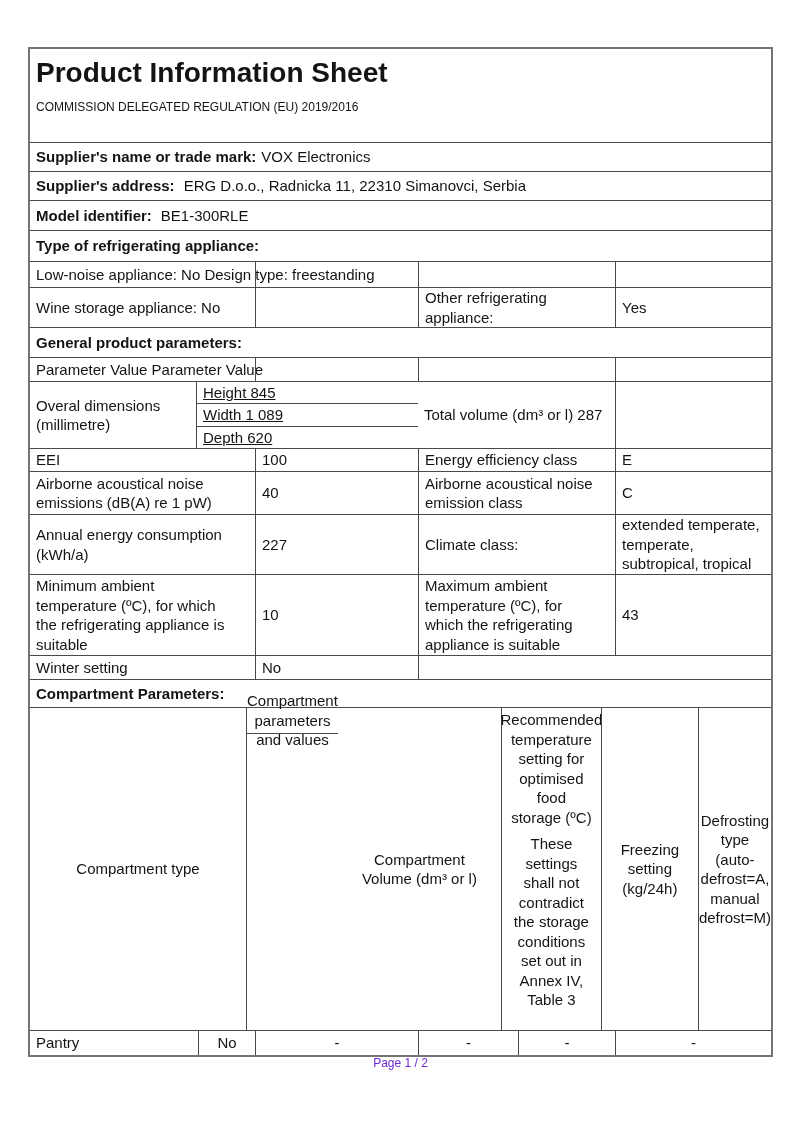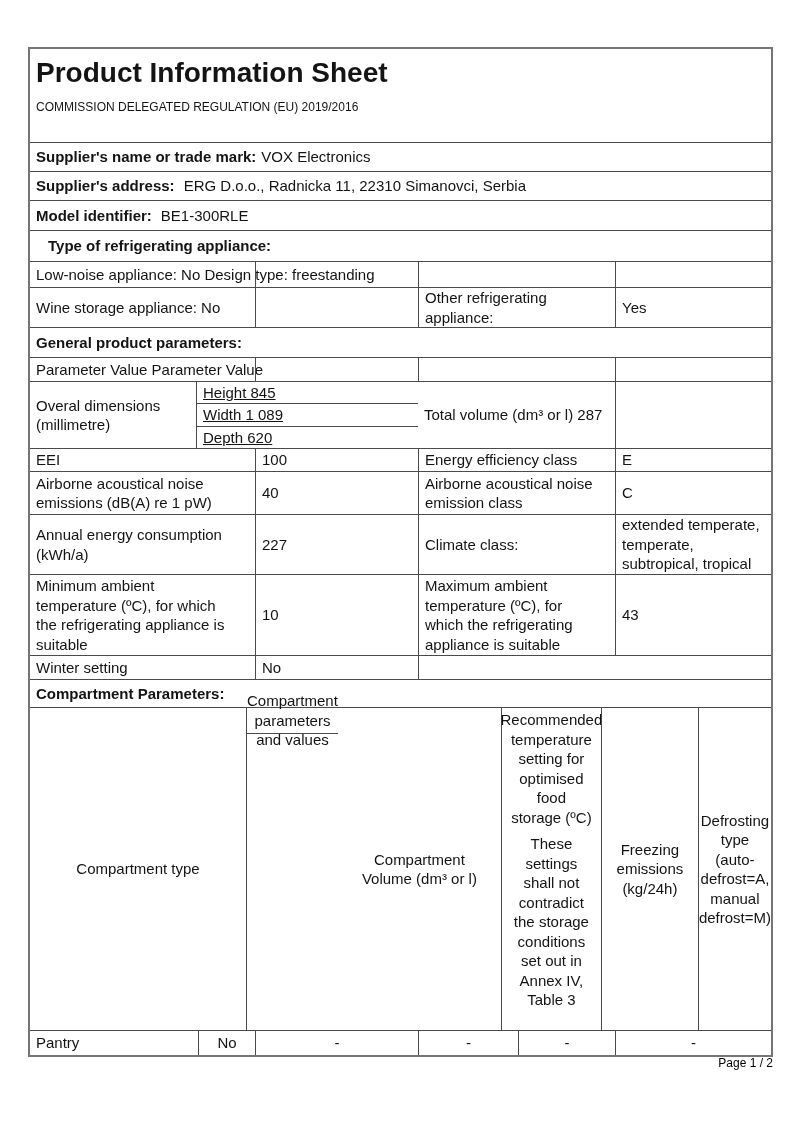--- a/index.html
+++ b/index.html
@@ -18,21 +18,21 @@
   .c + .c { border-left:1px solid #4a4a4a; }
   .w1 { width:225px; } .w2 { width:163px; } .w3 { width:197px; } .wlast { flex:1; }
   .wd1 { width:166px; } .wd2 { width:222px; }
   .p1 { width:168px; } .p2 { width:57px; } .p3 { width:163px; } .p4 { width:100px; } .p5 { width:97px; }
   .bold { font-weight:bold; }
   .nowrap { white-space:nowrap; }
   .pre { white-space:pre-line; }
   .gap { display:inline-block; width:9px; }
   
   .rh-title { height:93px; }
-  .rh29 { height:29px; } .rh30 { height:30px; } .rh31 { height:31px;padding-left:12px; }
+  .rh29 { height:29px; } .rh30 { height:30px; } .rh31 { height:31px; }
   .rh26 { height:26px; } .rh40 { height:40px; } .rh24 { height:24px; }
   .rh67 { height:67px; } .rh23 { height:23px; } .rh43 { height:43px; }
   .rh60 { height:60px; } .rh81 { height:81px; } .rh28 { height:28px; }
   .rh323 { height:323px; } .rh25 { height:25px; }
   
   .title-block { display:block; padding:6px 6px 0 6px; }
   .title-block h1 { margin:2px 0 0 0; font-size:28px; line-height:1.15; letter-spacing:0px; }
   .title-block .reg { margin-top:11px; font-size:12px; }
   
   .dimsub { box-sizing:border-box; display:flex; flex-direction:column; border-left:1px solid #4a4a4a; }
@@ -44,21 +44,21 @@
   .comp-title { height:26px; box-sizing:border-box; border-bottom:1px solid #4a4a4a;
                 display:flex; align-items:center; justify-content:center; text-align:center; }
   .comp-heads { flex:1; display:flex; }
   .ch { box-sizing:border-box; padding:2px 0; display:flex; flex-direction:column;
         align-items:center; justify-content:center; text-align:center; }
   .ch + .ch { border-left:1px solid #4a4a4a; }
   .ch.top { justify-content:flex-start; padding-top:2px; }
   .ch .vol { max-width:128px; }
   .ch .note { margin-top:7px; }
   .centercell { justify-content:center; }
-  .pagefoot { position:absolute; top:1056px; left:28px; width:745px; text-align:right; font-size:12px; color:#000000; }
+  .pagefoot { position:absolute; top:1056px; left:28px; width:745px; text-align:center; font-size:12px; color:#6d28d9; }
 </style>
 </head>
 <body>
 
 <div class="page">
   <div class="doc">
 
     <div class="row first rh-title title-block">
       <h1>Product Information Sheet</h1>
       <div class="reg">COMMISSION DELEGATED REGULATION (EU) 2019/2016</div>
@@ -202,21 +202,21 @@
 settings
 shall not
 contradict
 the storage
 conditions
 set out in
 Annex IV,
 Table 3</span>
           </div>
           <div class="ch p5 pre">Freezing
-emissions
+setting
 (kg/24h)</div>
           <div class="ch wlast pre">Defrosting type
 (auto-defrost=A,
 manual defrost=M)</div>
         </div>
       </div>
     </div>
 
     <div class="row rh25">
       <div class="c p1">Pantry</div>

